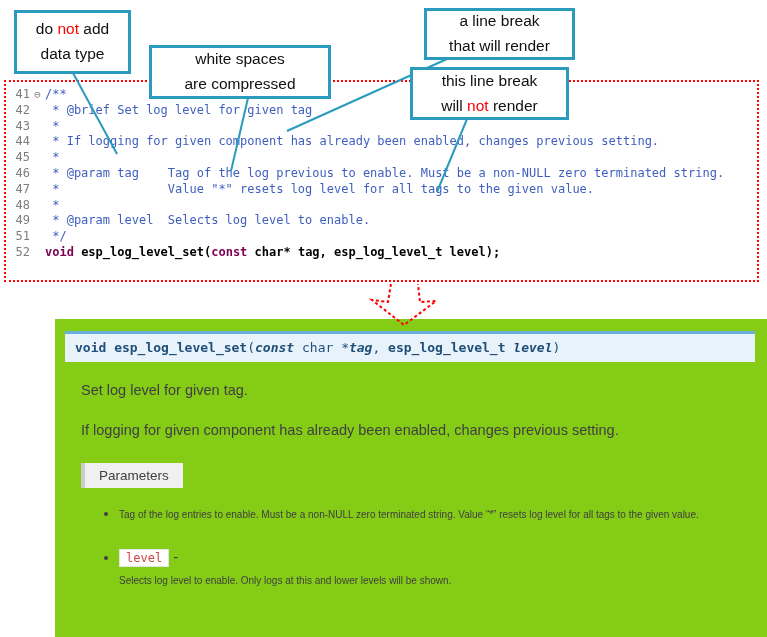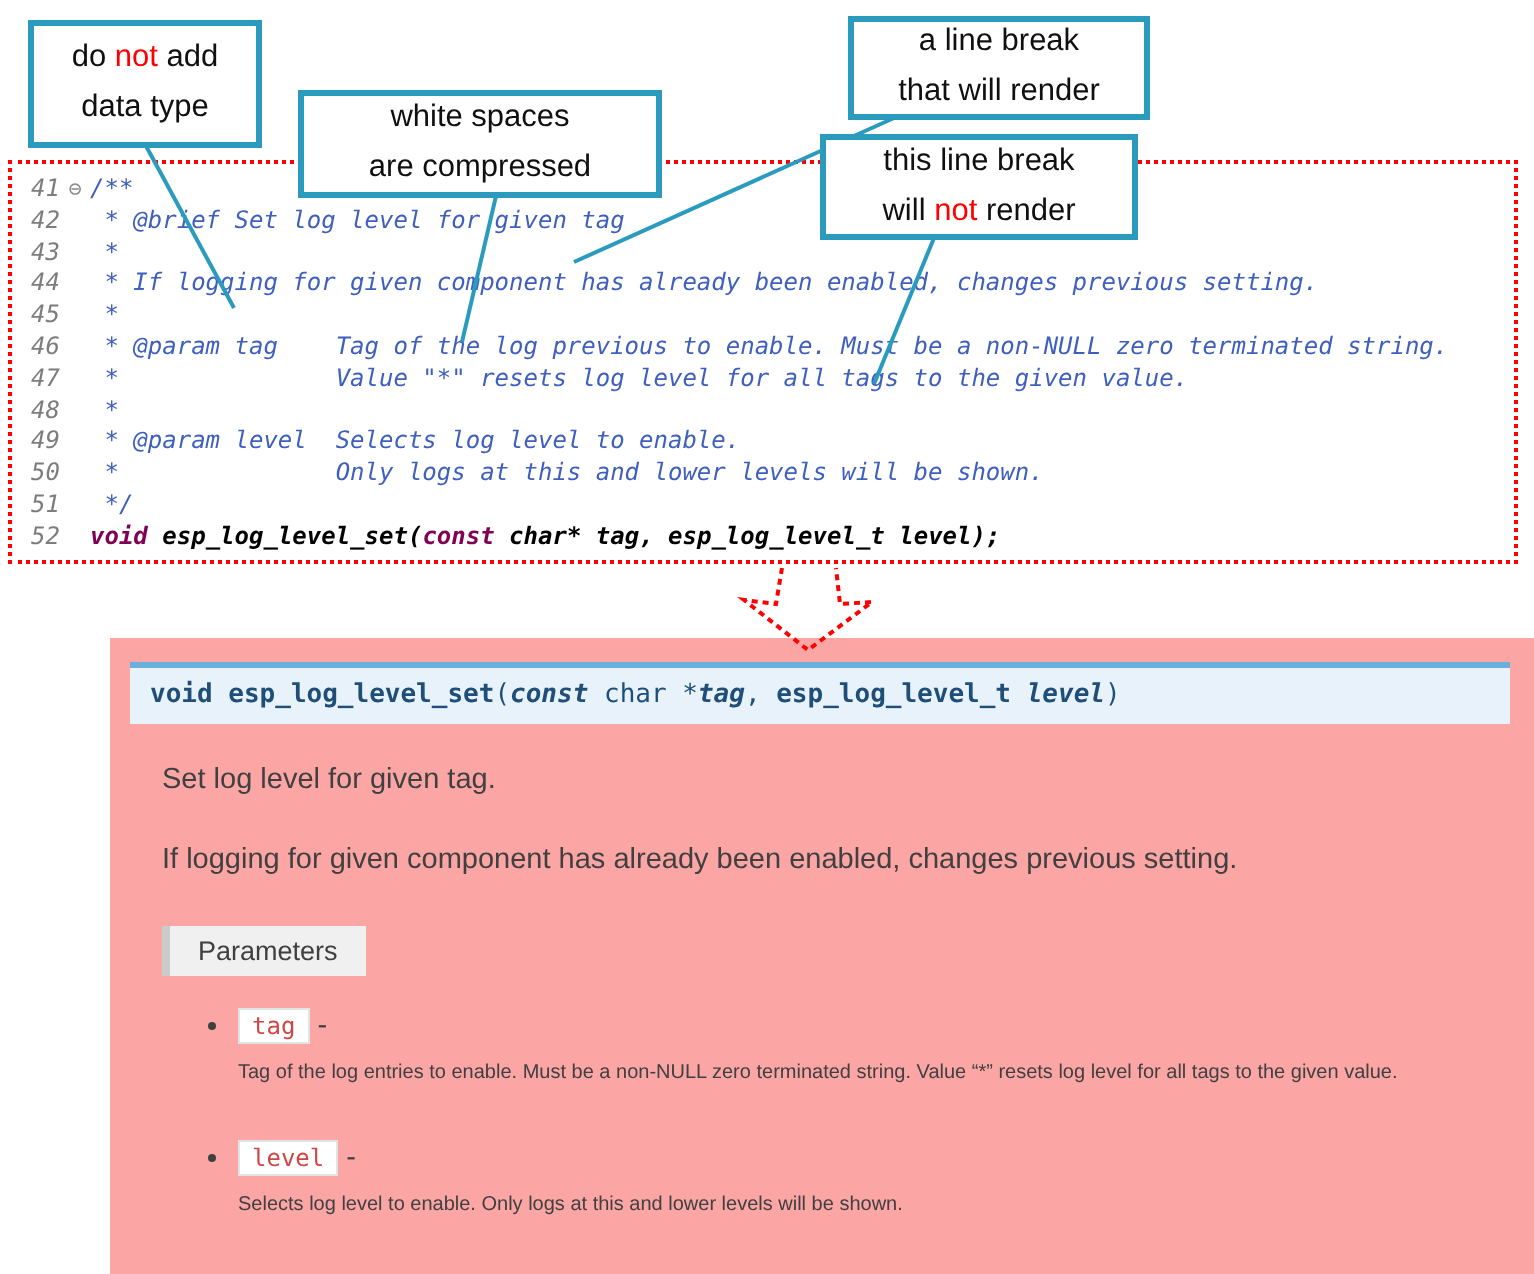--- a/index.html
+++ b/index.html
@@ -20,32 +20,32 @@
   #c1 { left:14px;  top:10px; width:117px; height:64px; }
   #c2 { left:149px; top:45px; width:182px; height:54px; }
   #c3 { left:424px; top:8px;  width:151px; height:52px; }
   #c4 { left:410px; top:67px; width:159px; height:53px; }
 
   
   .code-box { position:absolute; left:4px; top:80px; width:755px; height:202px;
               border:2px dotted #ff0000; background:#fff; z-index:1;
               padding:5px 0 0 4px; font-family:"DejaVu Sans Mono", monospace;
               font-size:12px; line-height:15.8px; overflow:hidden; }
-  .cl { display:flex;font-style:italic; }
+  .cl { display:flex; }
   .ln { width:20px; text-align:right; color:#7d7d7d; flex:none; }
   .fold { width:15px; text-align:center; color:#8a8a8a; font-size:11px; flex:none; }
   .ct { white-space:pre; }
   .tok-cmt { color:#3f5fbf; }
   .tok-kw { color:#7f0055; font-weight:bold; }
   .tok-fn { color:#000; font-weight:bold; }
   .tok-plain { color:#000; font-weight:bold; }
 
   
   .docs { position:absolute; left:55px; top:319px; width:712px; height:318px;
-          background:#fca5a5; z-index:1; padding:12px 12px 0 10px; }
+          background:#84cc16; z-index:1; padding:12px 12px 0 10px; }
   .sig { background:#e7f2fa; border-top:3px solid #6ab0de; padding:6px 10px 7px;
          font-family:"DejaVu Sans Mono", monospace; font-size:13px; color:#1f4e79; }
   .sg-kw, .sg-name, .sg-type { font-weight:bold; }
   .sg-kwi { font-weight:bold; font-style:italic; }
   .sg-param { font-weight:bold; font-style:italic; }
   .docs-body { padding:0 24px 0 16px; color:#404040; font-size:14.5px; }
   .docs-body p { margin-top:18px; line-height:1.5; }
   .params-label { display:inline-block; margin-top:21px; background:#f0f0f0;
                   border-left:4px solid #cbcbcb; padding:5px 14px; font-weight:normal;
                   font-size:13.5px; color:#404040; }
@@ -130,46 +130,40 @@
           <span class="ln">48</span>
           <span class="fold"></span>
           <span class="ct"><span class="tok-cmt"> *</span></span>
         </div>
         <div class="cl">
           <span class="ln">49</span>
           <span class="fold"></span>
           <span class="ct"><span class="tok-cmt"> * @param level  Selects log level to enable.</span></span>
         </div>
         <div class="cl">
-          <span class="ln">50</span>
-          <span class="fold"></span>
-          <span class="ct"><span class="tok-cmt"> *               Only logs at this and lower levels will be shown.</span></span>
-        </div>
-        <div class="cl">
           <span class="ln">51</span>
           <span class="fold"></span>
           <span class="ct"><span class="tok-cmt"> */</span></span>
         </div>
         <div class="cl">
           <span class="ln">52</span>
           <span class="fold"></span>
           <span class="ct"><span class="tok-kw">void</span><span class="tok-plain"> </span><span class="tok-fn">esp_log_level_set</span><span class="tok-plain">(</span><span class="tok-kw">const</span><span class="tok-plain"> char* tag, esp_log_level_t level);</span></span>
         </div>
       </div>
   </div>
 
   <div class="docs">
     <div class="sig" id="sig"><span class="sg-kw">void</span><span class="sg-plain"> </span><span class="sg-name">esp_log_level_set</span><span class="sg-plain">(</span><span class="sg-kwi">const</span><span class="sg-plain"> char *</span><span class="sg-param">tag</span><span class="sg-plain">, </span><span class="sg-type">esp_log_level_t</span><span class="sg-plain"> </span><span class="sg-param">level</span><span class="sg-plain">)</span></div>
     <div class="docs-body">
       <p>Set log level for given tag.</p>
       <p>If logging for given component has already been enabled, changes previous setting.</p>
       <div class="params-label">Parameters</div>
       <ul class="params-list" id="params-list">
           <li>
-            <div class="p-head"><code class="literal">tag</code> -</div>
             <div class="p-desc">Tag of the log entries to enable. Must be a non-NULL zero terminated string. Value “*” resets log level for all tags to the given value.</div>
           </li>
           <li>
             <div class="p-head"><code class="literal">level</code> -</div>
             <div class="p-desc">Selects log level to enable. Only logs at this and lower levels will be shown.</div>
           </li>
         </ul>
     </div>
   </div>
 

